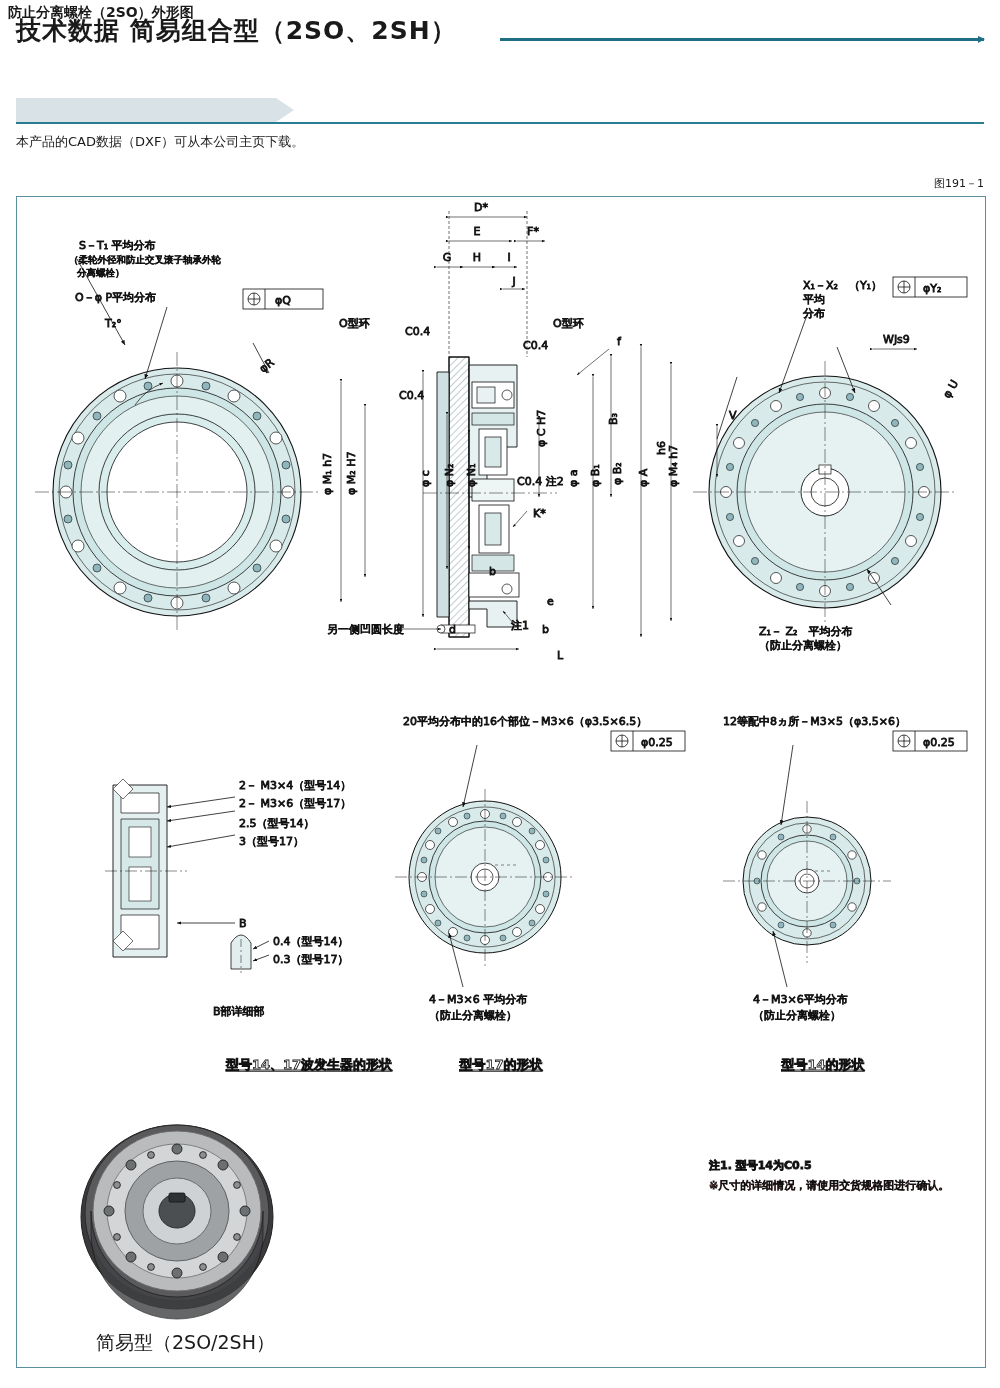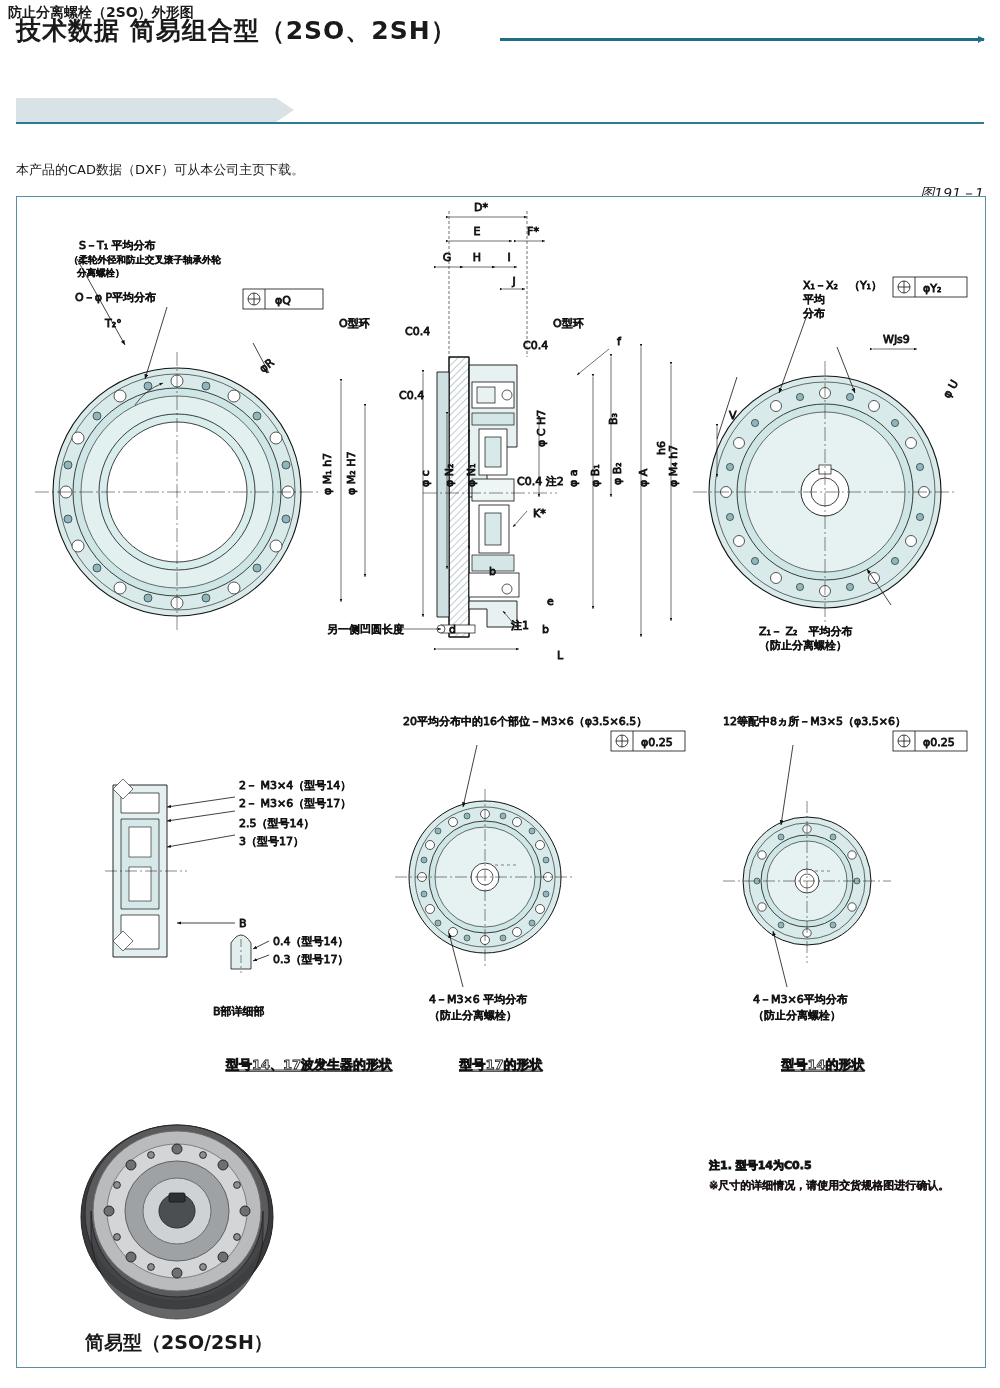--- a/index.html
+++ b/index.html
@@ -38,45 +38,45 @@
     width:0;height:0;border-left:18px solid #d9e3e7;
     border-top:12px solid transparent;border-bottom:12px solid transparent;
   }
   .section-bar-label{
     position:absolute;left:8px;top:4px;font-size:14px;font-weight:bold;white-space:nowrap;
   }
   .section-underline{
     position:absolute;left:16px;top:122px;width:968px;height:2px;background:#2a7c93;
   }
   .section-note{
-    position:absolute;left:16px;top:133px;font-size:13px;margin-top:28px;
+    position:absolute;left:16px;top:133px;font-size:13px;
   }
 
   .fig-no{
-    position:absolute;right:16px;top:185px;font-size:14px;font-style:italic;
+    position:absolute;right:16px;top:176px;font-size:11px;
   }
 
   
   .frame{
     position:absolute;left:16px;top:196px;width:968px;height:1170px;
     border:1px solid #5b8fa0;background:#ffffff;
   }
 
   svg.draw{position:absolute;left:0;top:0;width:968px;height:1170px;}
 
   .lbl{font-family:"DejaVu Sans","Liberation Sans",sans-serif;font-size:11px;fill:#111;}
   .lbl-s{font-size:9.5px;}
   .lbl-b{font-weight:bold;}
   .cap{font-size:13px;font-weight:bold;}
   .red{fill:#c0272d;}
 
   
   .ul-cap{text-decoration:underline;}
   .photo-caption{
-    position:absolute;left:85px;top:1330px;font-size:19px;font-weight:bold;
+    position:absolute;left:96px;top:1330px;font-size:19px;font-weight:normal;
   }
 </style>
 </head>
 <body>
 
 <div class="page">
 
   <div class="page-title">技术数据  简易组合型（2SO、2SH）</div>
   <div class="title-rule"></div>
 

